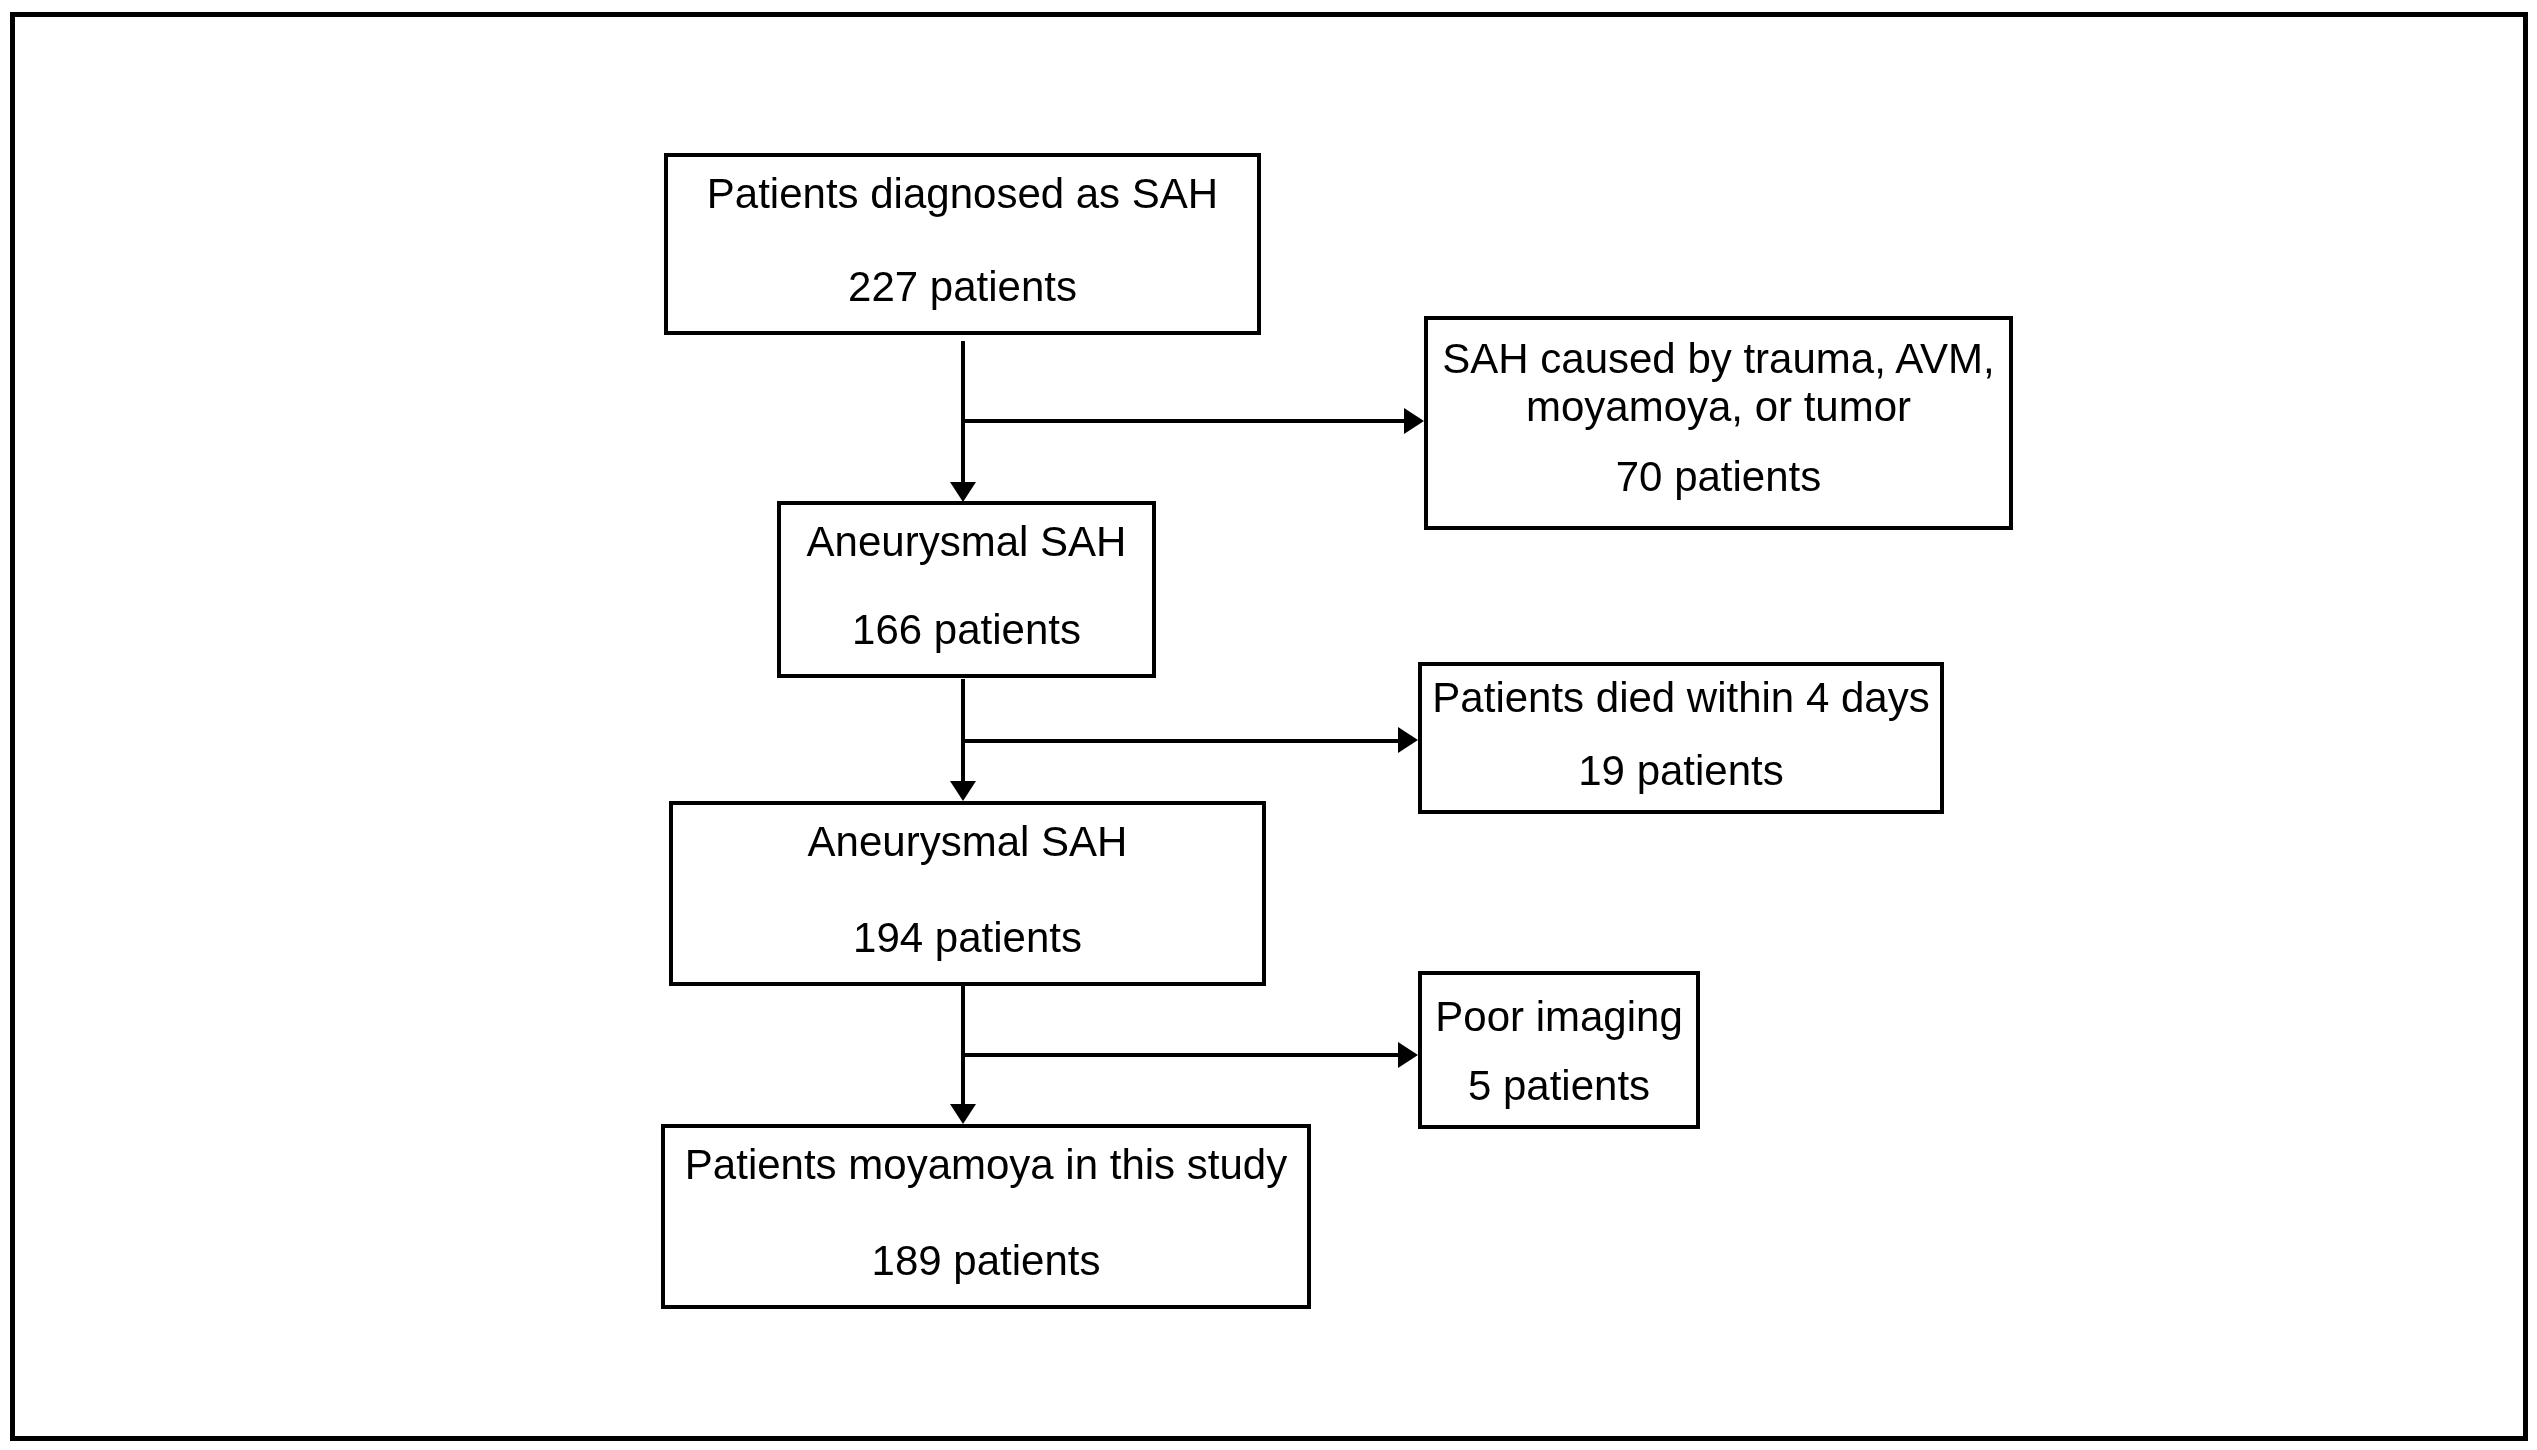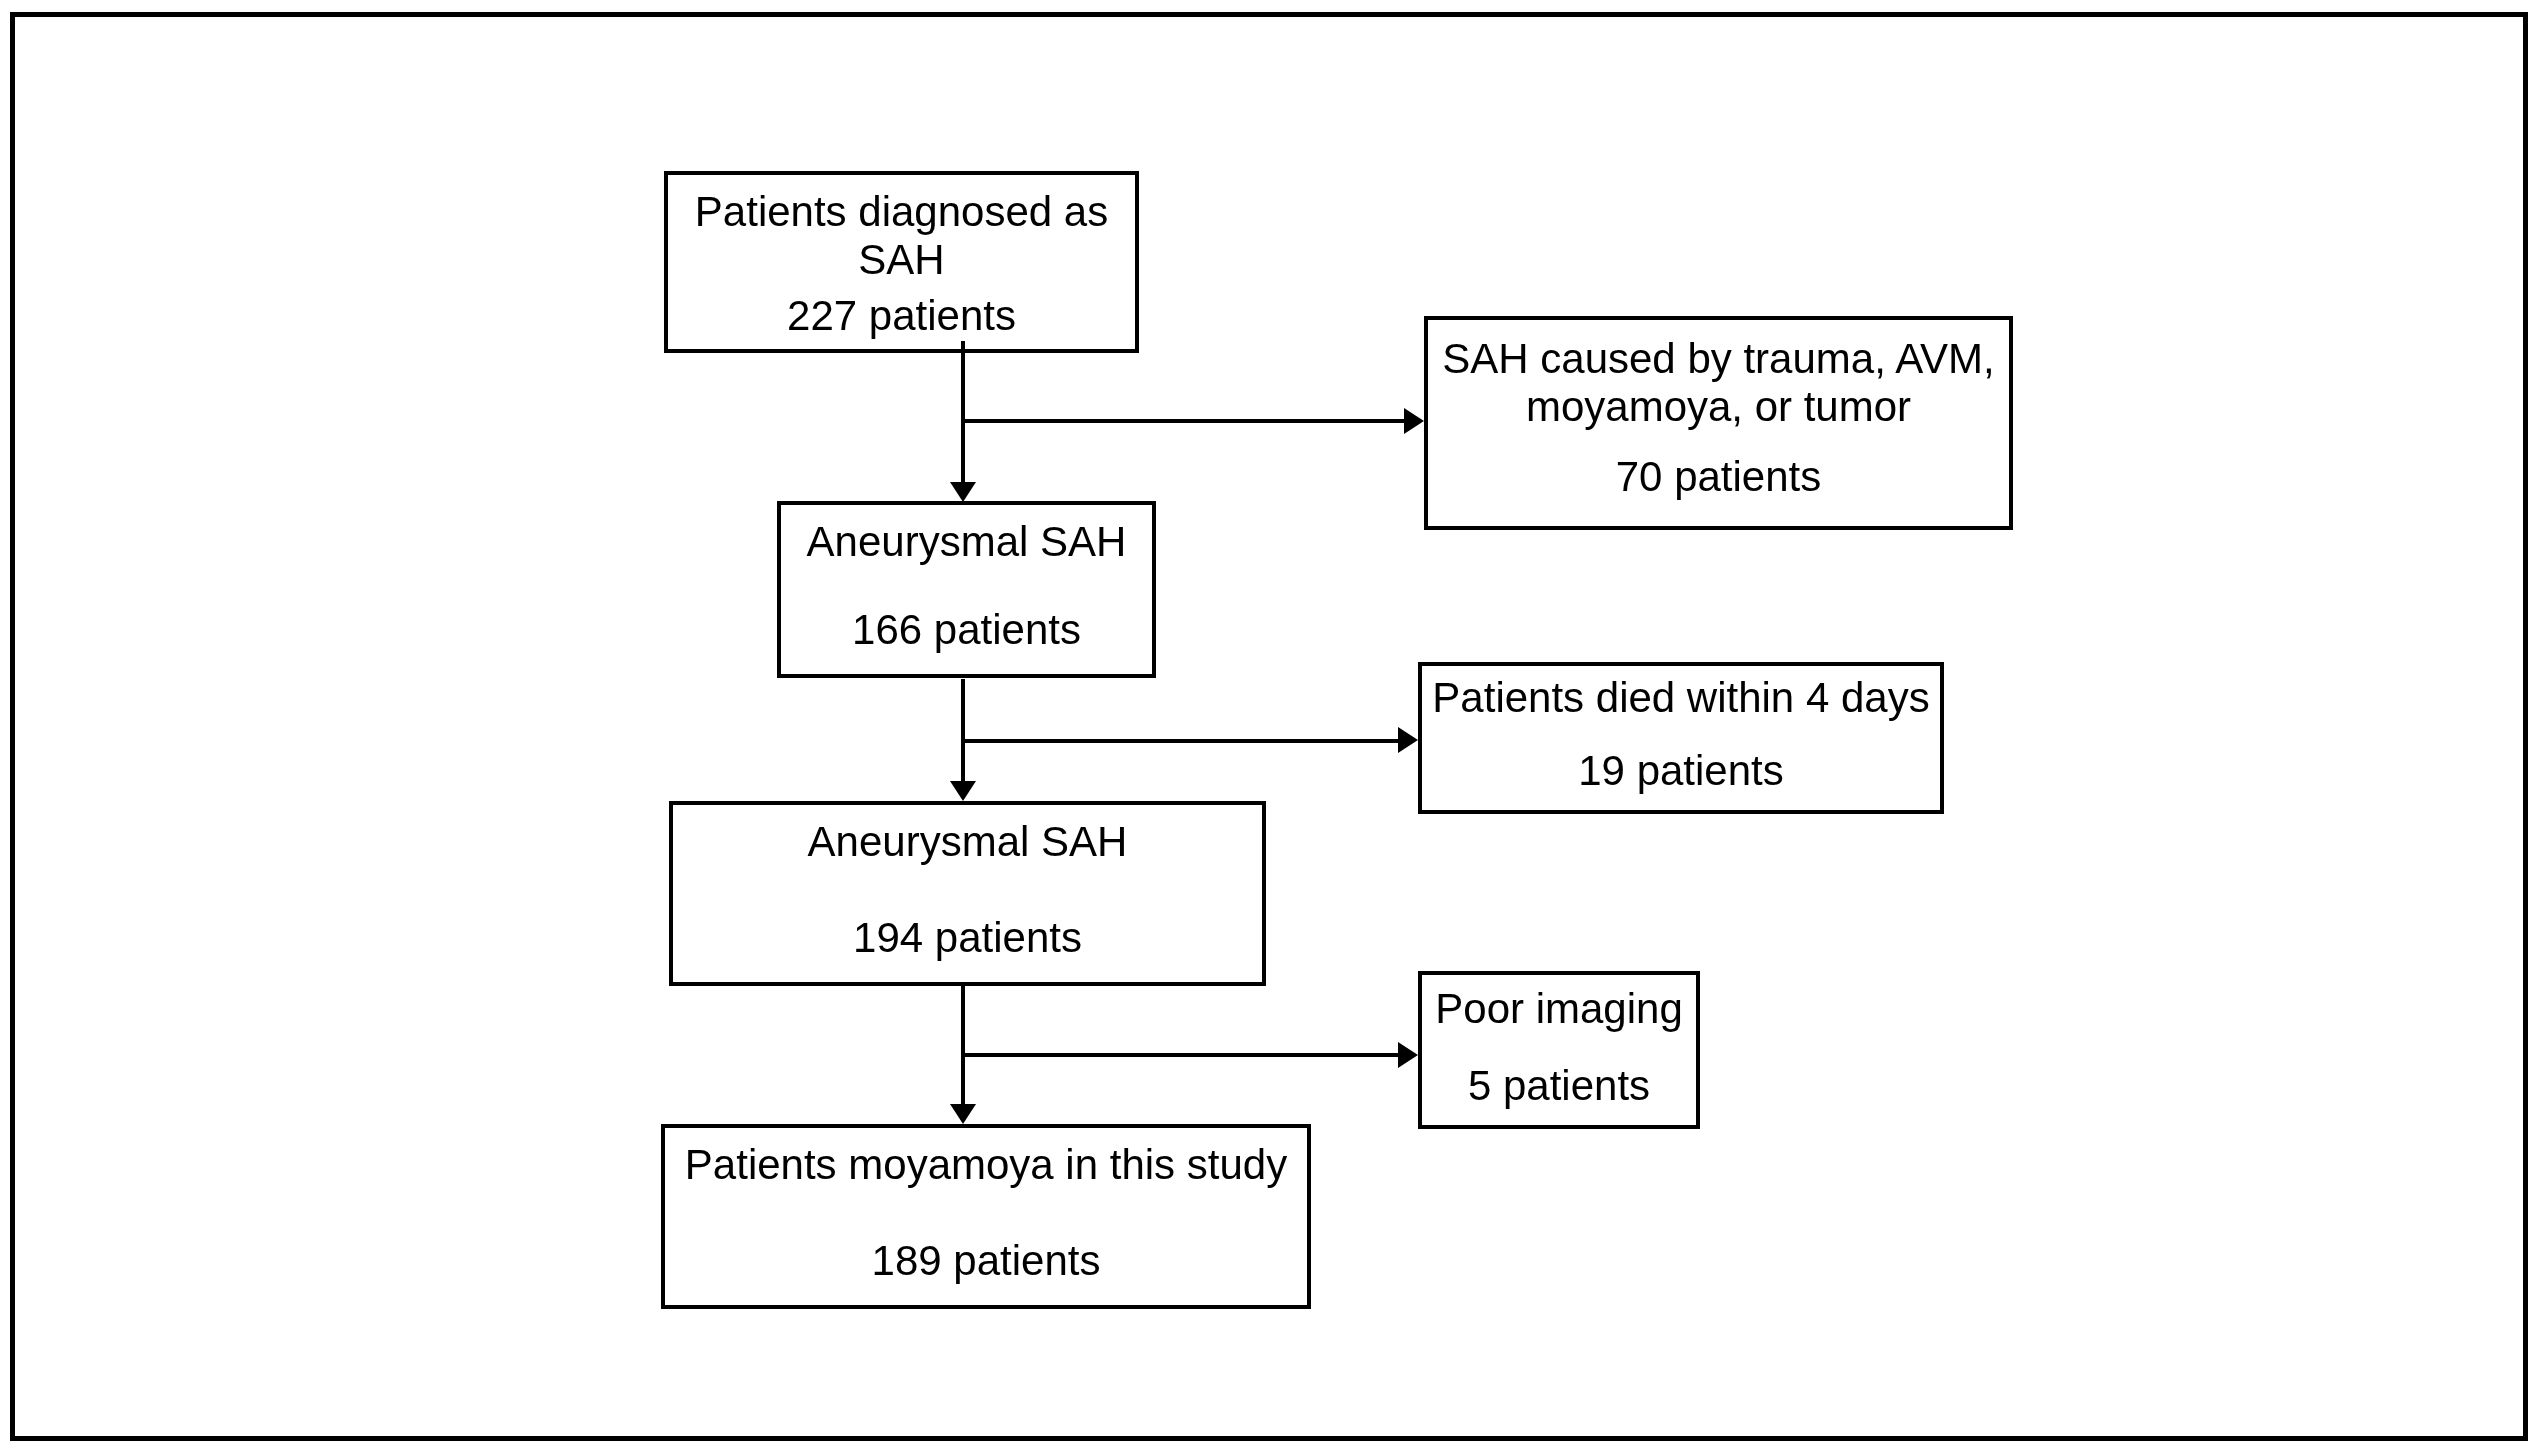--- a/index.html
+++ b/index.html
@@ -65,21 +65,21 @@
     border-left: 20px solid #000000;
   }
 </style>
 </head>
 <body>
 
 <div id="canvas">
 
   <div class="frame"></div>
 
-  <div class="node" style="left:664px; top:171px; width:475px; height:182px;gap:7px;">
+  <div class="node" style="left:664px; top:153px; width:597px; height:182px;gap:7px;">
     <div class="node-label">Patients diagnosed as SAH</div>
     <div class="node-count">227 patients</div>
   </div>
 
   <div class="node" style="left:777px; top:501px; width:379px; height:177px;">
     <div class="node-label">Aneurysmal SAH</div>
     <div class="node-count">166 patients</div>
   </div>
 
   <div class="node" style="left:669px; top:801px; width:597px; height:185px;">
@@ -95,21 +95,21 @@
   <div class="node" style="left:1424px; top:316px; width:589px; height:214px; padding-top:15px; padding-bottom:25px;">
     <div class="node-label">SAH caused by trauma, AVM, moyamoya, or tumor</div>
     <div class="node-count">70 patients</div>
   </div>
 
   <div class="node" style="left:1418px; top:662px; width:526px; height:152px; padding-top:8.2px; padding-bottom:15px;">
     <div class="node-label">Patients died within 4 days</div>
     <div class="node-count">19 patients</div>
   </div>
 
-  <div class="node" style="left:1418px; top:971px; width:282px; height:158px; padding-top:10px; padding-bottom:15px;">
+  <div class="node" style="left:1418px; top:971px; width:282px; height:158px; padding-top:18px; padding-bottom:15px;">
     <div class="node-label">Poor imaging</div>
     <div class="node-count">5 patients</div>
   </div>
 
   <div class="vline" style="left:961px; top:341px; height:144px;"></div>
   <div class="arrow-down" style="left:950px; top:482px;"></div>
 
   <div class="hline" style="left:961px; top:419px; width:445px;"></div>
   <div class="arrow-right" style="left:1404px; top:408px;"></div>
 

